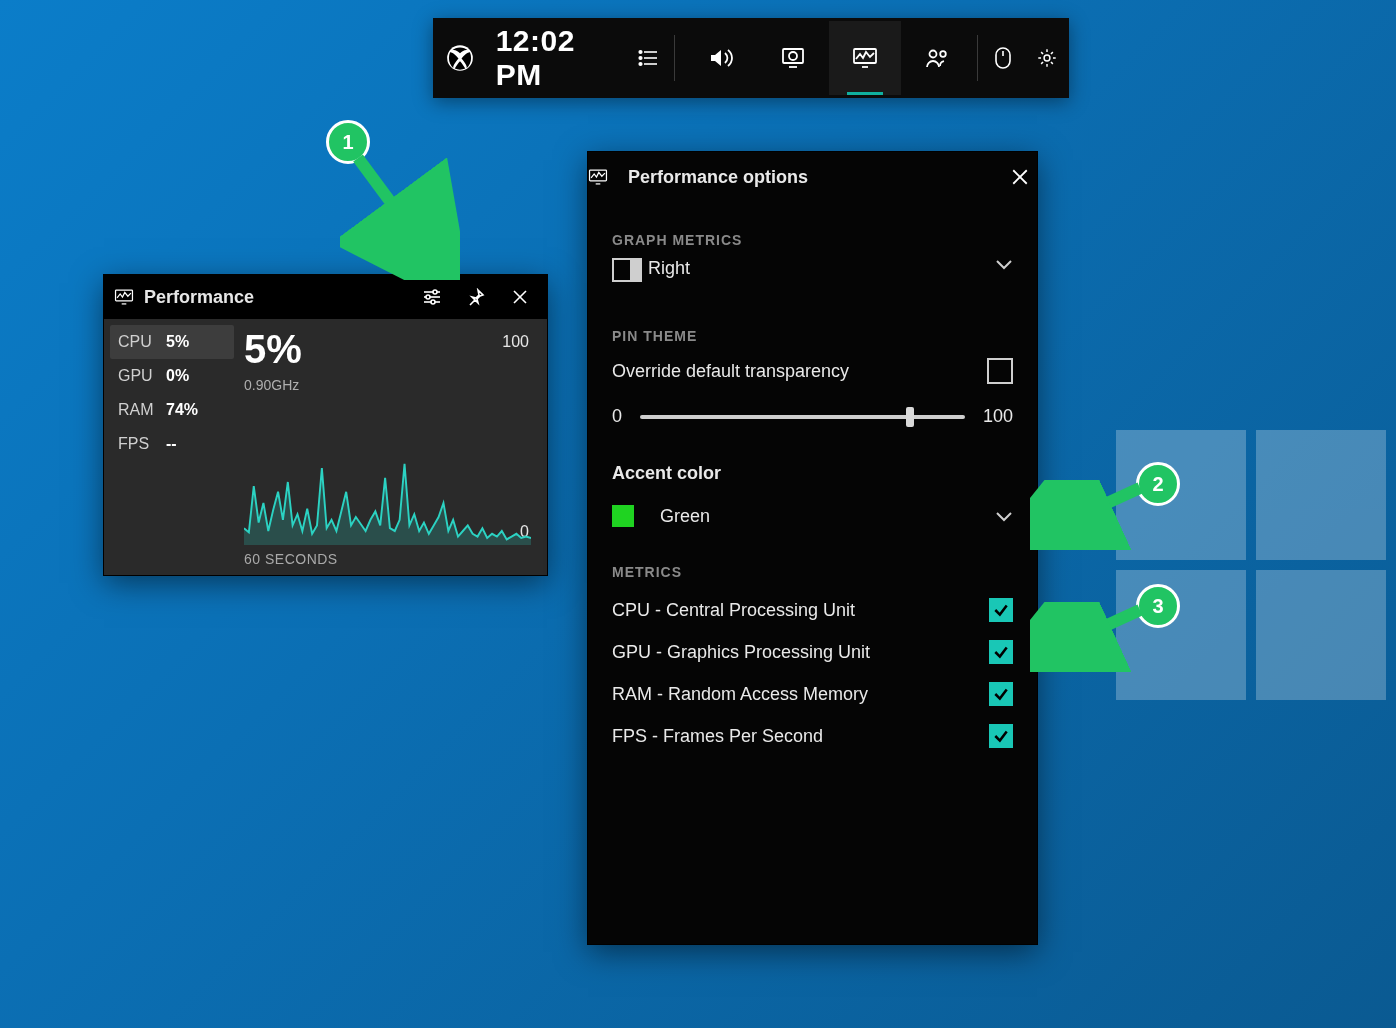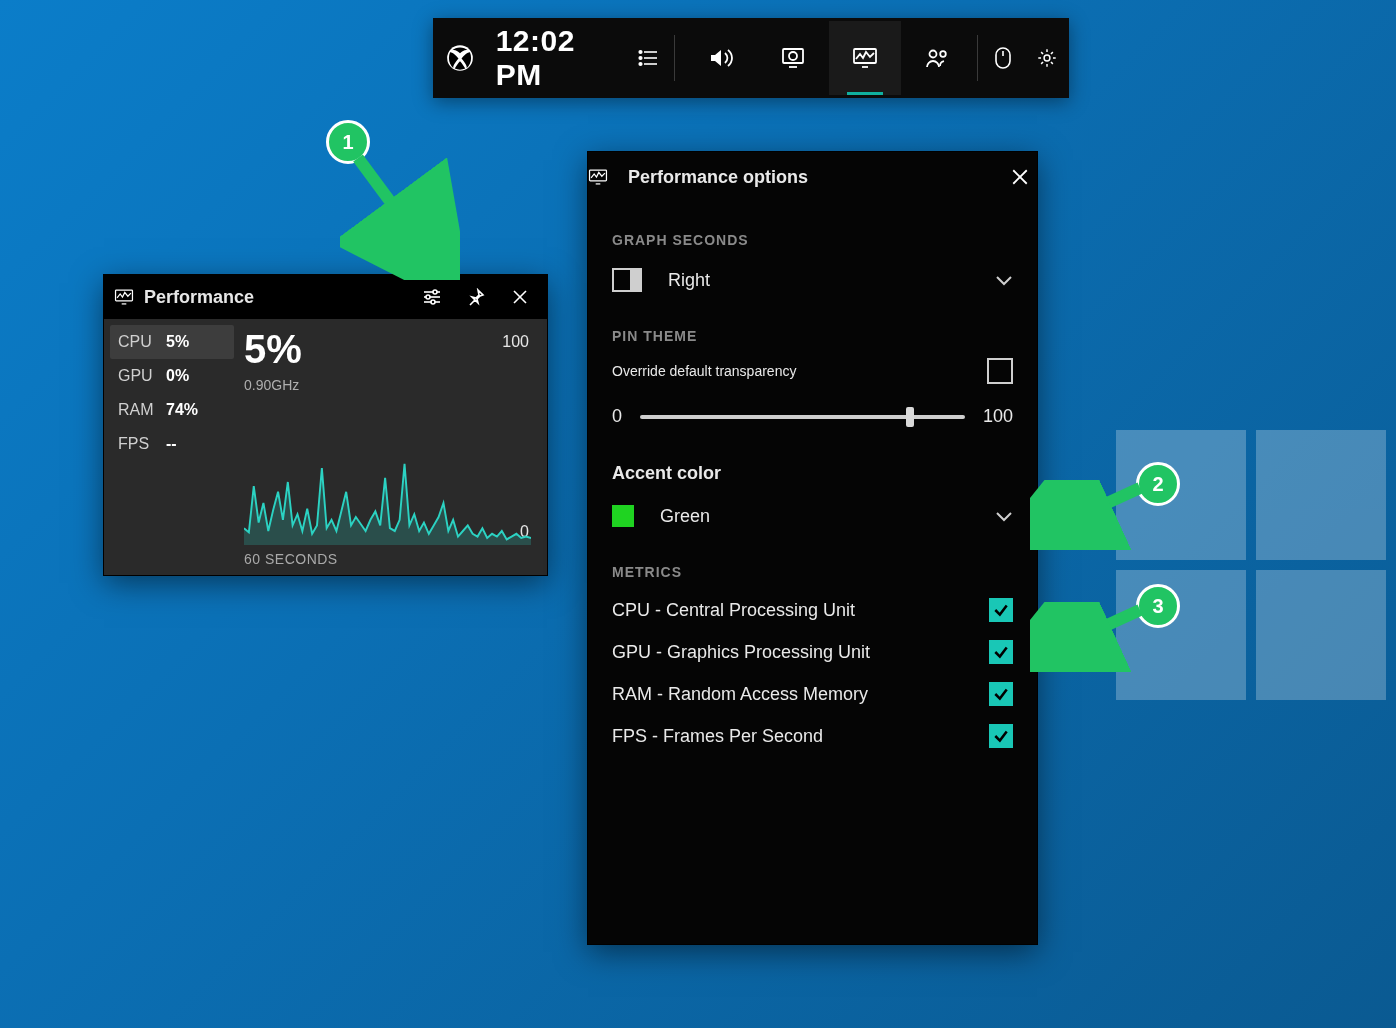--- a/index.html
+++ b/index.html
@@ -59,26 +59,26 @@
 .opts{
   position:absolute;left:588px;top:152px;width:449px;height:772px;
   background:#050505;color:#e9e9e9;box-shadow:0 0 0 1px #000,0 8px 30px rgba(0,0,0,.5);
   padding:0 0 20px 0;
 }
 .opts .head{height:50px;display:flex;align-items:center;padding:0 0;gap:20px;}
 .opts .head .ttl{font-size:18px;font-weight:600;flex:1;display:flex;align-items:center;gap:8px;}
 .opts .close{width:34px;height:34px;display:flex;align-items:center;justify-content:center;color:#ddd;}
 .opts .content{padding:4px 24px 0 24px;}
 .opts h4{font-size:14px;letter-spacing:1px;color:#8a8a8a;font-weight:600;margin:26px 0 10px;}
-.opts .select{height:44px;display:flex;align-items:center;gap:26px;border-bottom:none;font-size:18px;}
+.opts .select{height:44px;display:flex;align-items:flex-start;gap:6px;border-bottom:none;font-size:18px;}
 .opts .select .chev{margin-left:auto;color:#cfcfcf;}
 .opts .pos-icon{width:26px;height:20px;border:2px solid #cfcfcf;position:relative;}
 .opts .pos-icon::after{content:"";position:absolute;right:0;top:0;bottom:0;width:10px;background:#cfcfcf;}
 
-.opts .checkrow{display:flex;align-items:center;font-size:14px;margin:14px 0;}
+.opts .checkrow{display:flex;align-items:center;font-size:18px;margin:14px 0;}
 .opts .checkrow .cb{margin-left:auto;width:22px;height:22px;border:2px solid #cfcfcf;display:flex;align-items:center;justify-content:center;}
 
 .opts .sliderwrap{display:flex;align-items:center;gap:18px;margin-top:22px;font-size:18px;}
 .opts .slider{flex:1;height:4px;background:#cfcfcf;position:relative;border-radius:2px;}
 .opts .slider .thumb{position:absolute;top:-8px;width:8px;height:20px;background:#d9d9d9;border-radius:2px;}
 
 .opts .subhead{font-size:18px;font-weight:600;margin-top:36px;}
 .opts .color-select{height:44px;display:flex;align-items:center;gap:26px;font-size:18px;margin-top:10px;}
 .opts .swatch{width:22px;height:22px;}
 
@@ -242,21 +242,21 @@
     </span>
     <span class="ttl">Performance options</span>
     <div class="close">
       <svg width="18" height="18" viewBox="0 0 16 16" stroke="#fff" stroke-width="1.6">
           <line x1="2" y1="2" x2="14" y2="14"></line>
           <line x1="14" y1="2" x2="2" y2="14"></line>
         </svg>
     </div>
   </div>
   <div class="content">
-    <h4>GRAPH SECONDS</h4>
+    <h4>GRAPH METRICS</h4>
     <div class="select">
       <span class="pos-icon"></span>
       <span>Right</span>
       <span class="chev">
         <svg width="18" height="12" viewBox="0 0 18 12" fill="none" stroke="#cfcfcf" stroke-width="2">
             <polyline points="2,3 9,10 16,3"></polyline>
           </svg>
       </span>
     </div>
 

